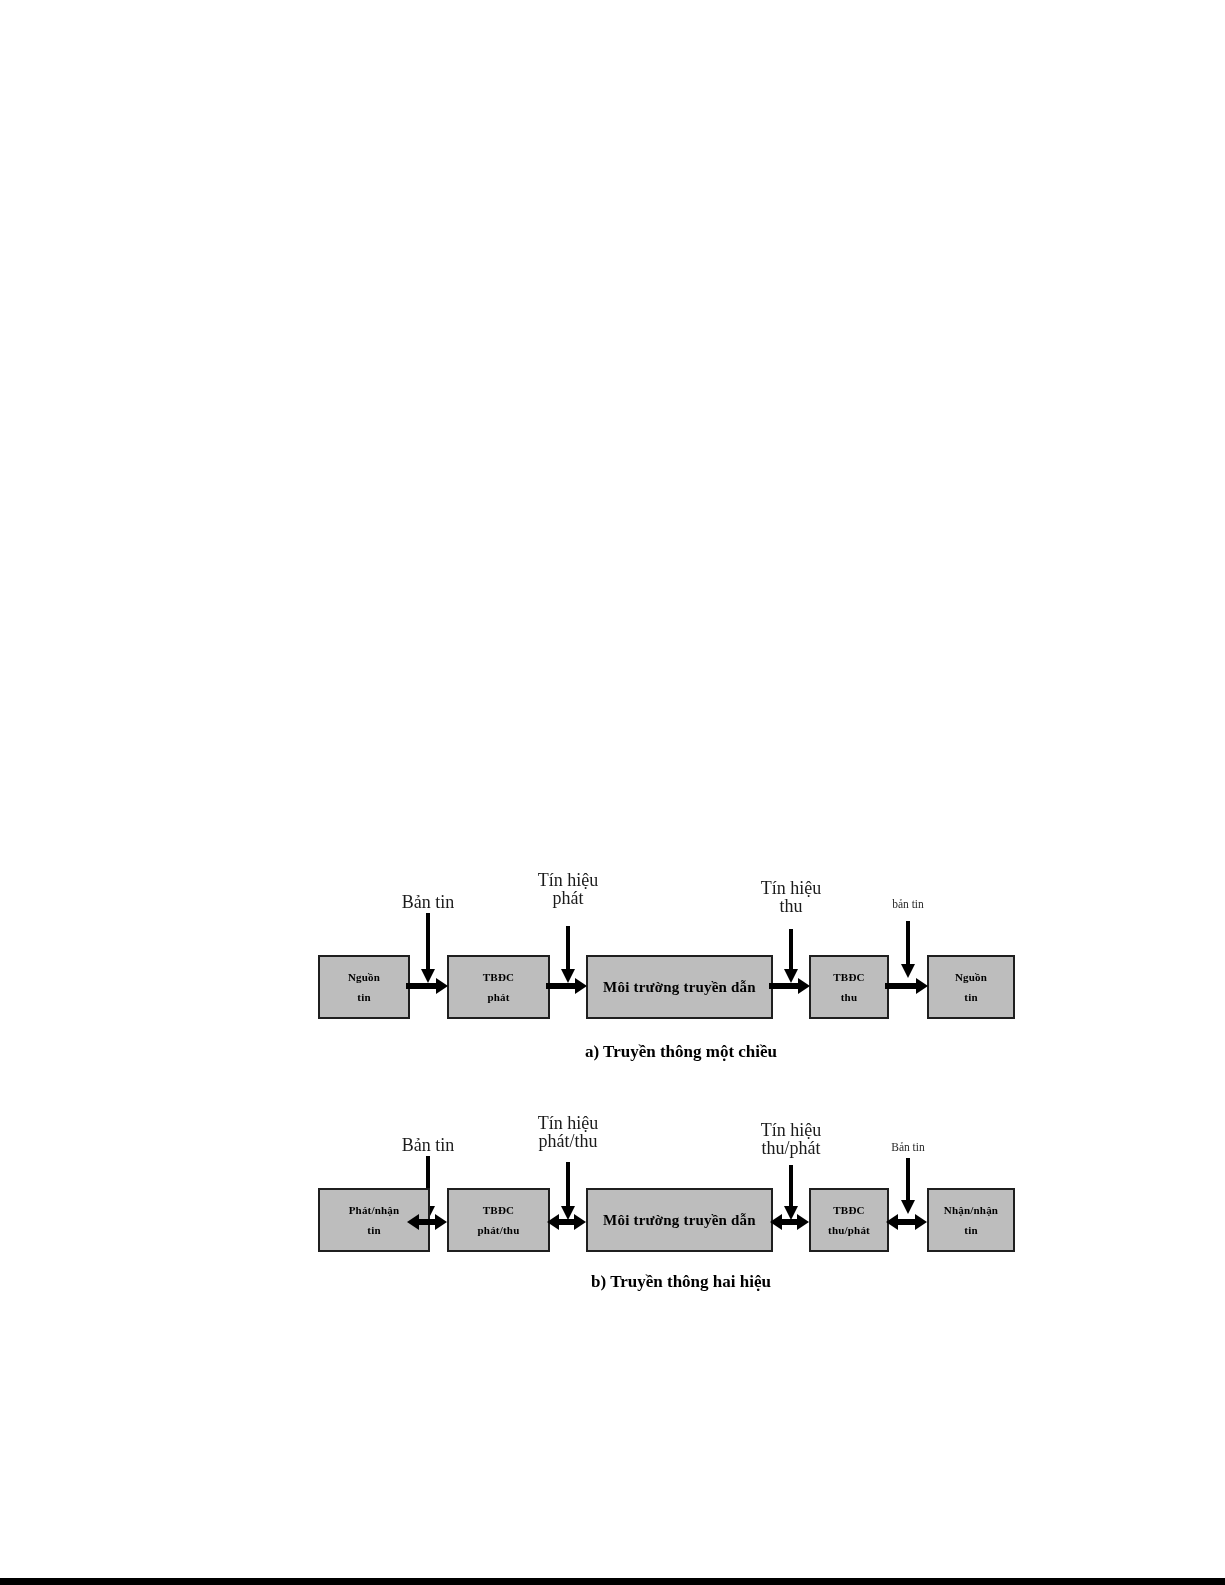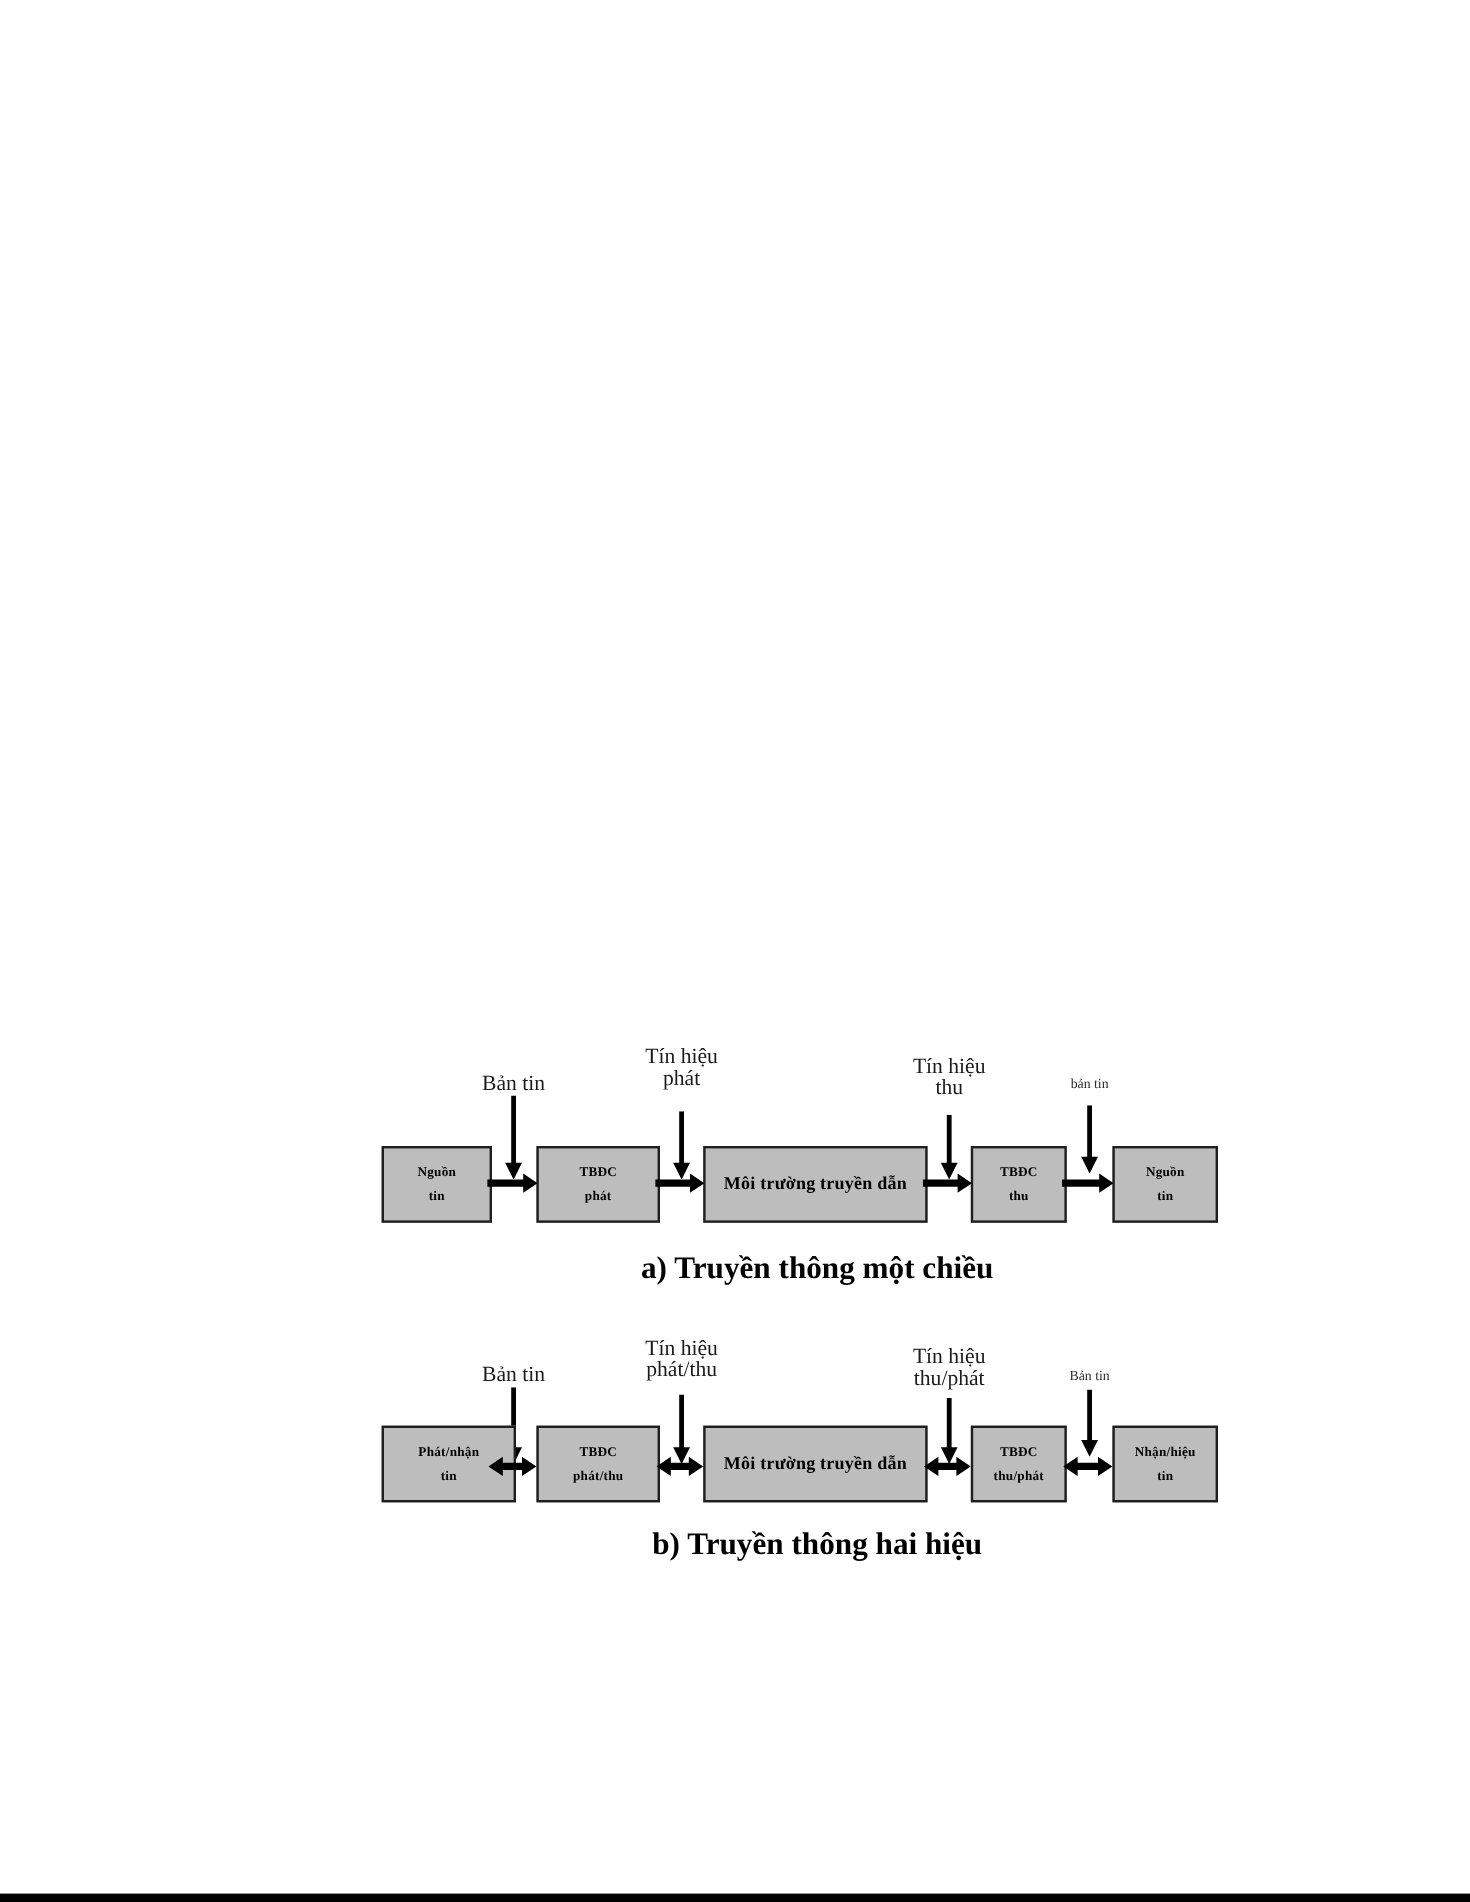--- a/index.html
+++ b/index.html
@@ -35,21 +35,21 @@
     position:absolute;width:150px;
     text-align:center;
     font-size:18px;line-height:18px;
     color:#1b1b1b;
   }
   .flow-label.small{font-size:11.5px;line-height:14px;color:#2a2a2a;}
   .flow-label span{display:block;}
   .caption{
     position:absolute;left:381px;width:600px;
     text-align:center;
-    font-weight:bold;font-size:26px;
+    font-weight:bold;font-size:17px;
   }
   svg.arrow{position:absolute;display:block;}
   .bottom-bar{
     position:absolute;left:0;bottom:0;width:1225px;height:7px;
     background:#000000;
   }
 </style>
 </head>
 <body>
 
@@ -178,21 +178,21 @@
     </div>
     <div class="box wide" style="left:586px;top:1188px;width:187px">
       <span>Môi trường truyền dẫn</span>
       <span></span>
     </div>
     <div class="box" style="left:809px;top:1188px;width:80px">
       <span>TBĐC</span>
       <span>thu/phát</span>
     </div>
     <div class="box" style="left:927px;top:1188px;width:88px">
-      <span>Nhận/hiệu</span>
+      <span>Nhận/nhận</span>
       <span>tin</span>
     </div>
 
     <svg class="arrow" style="left:407px;top:1213px" width="40" height="18" viewBox="0 0 40 18">
       <line x1="9" y1="9" x2="31" y2="9" stroke="#000" stroke-width="6"></line>
       <polygon points="12,1 12,17 0,9" fill="#000"></polygon>
       <polygon points="28,1 28,17 40,9" fill="#000"></polygon>
     </svg>
     <svg class="arrow" style="left:547px;top:1213px" width="39" height="18" viewBox="0 0 39 18">
       <line x1="9" y1="9" x2="30" y2="9" stroke="#000" stroke-width="6"></line>

